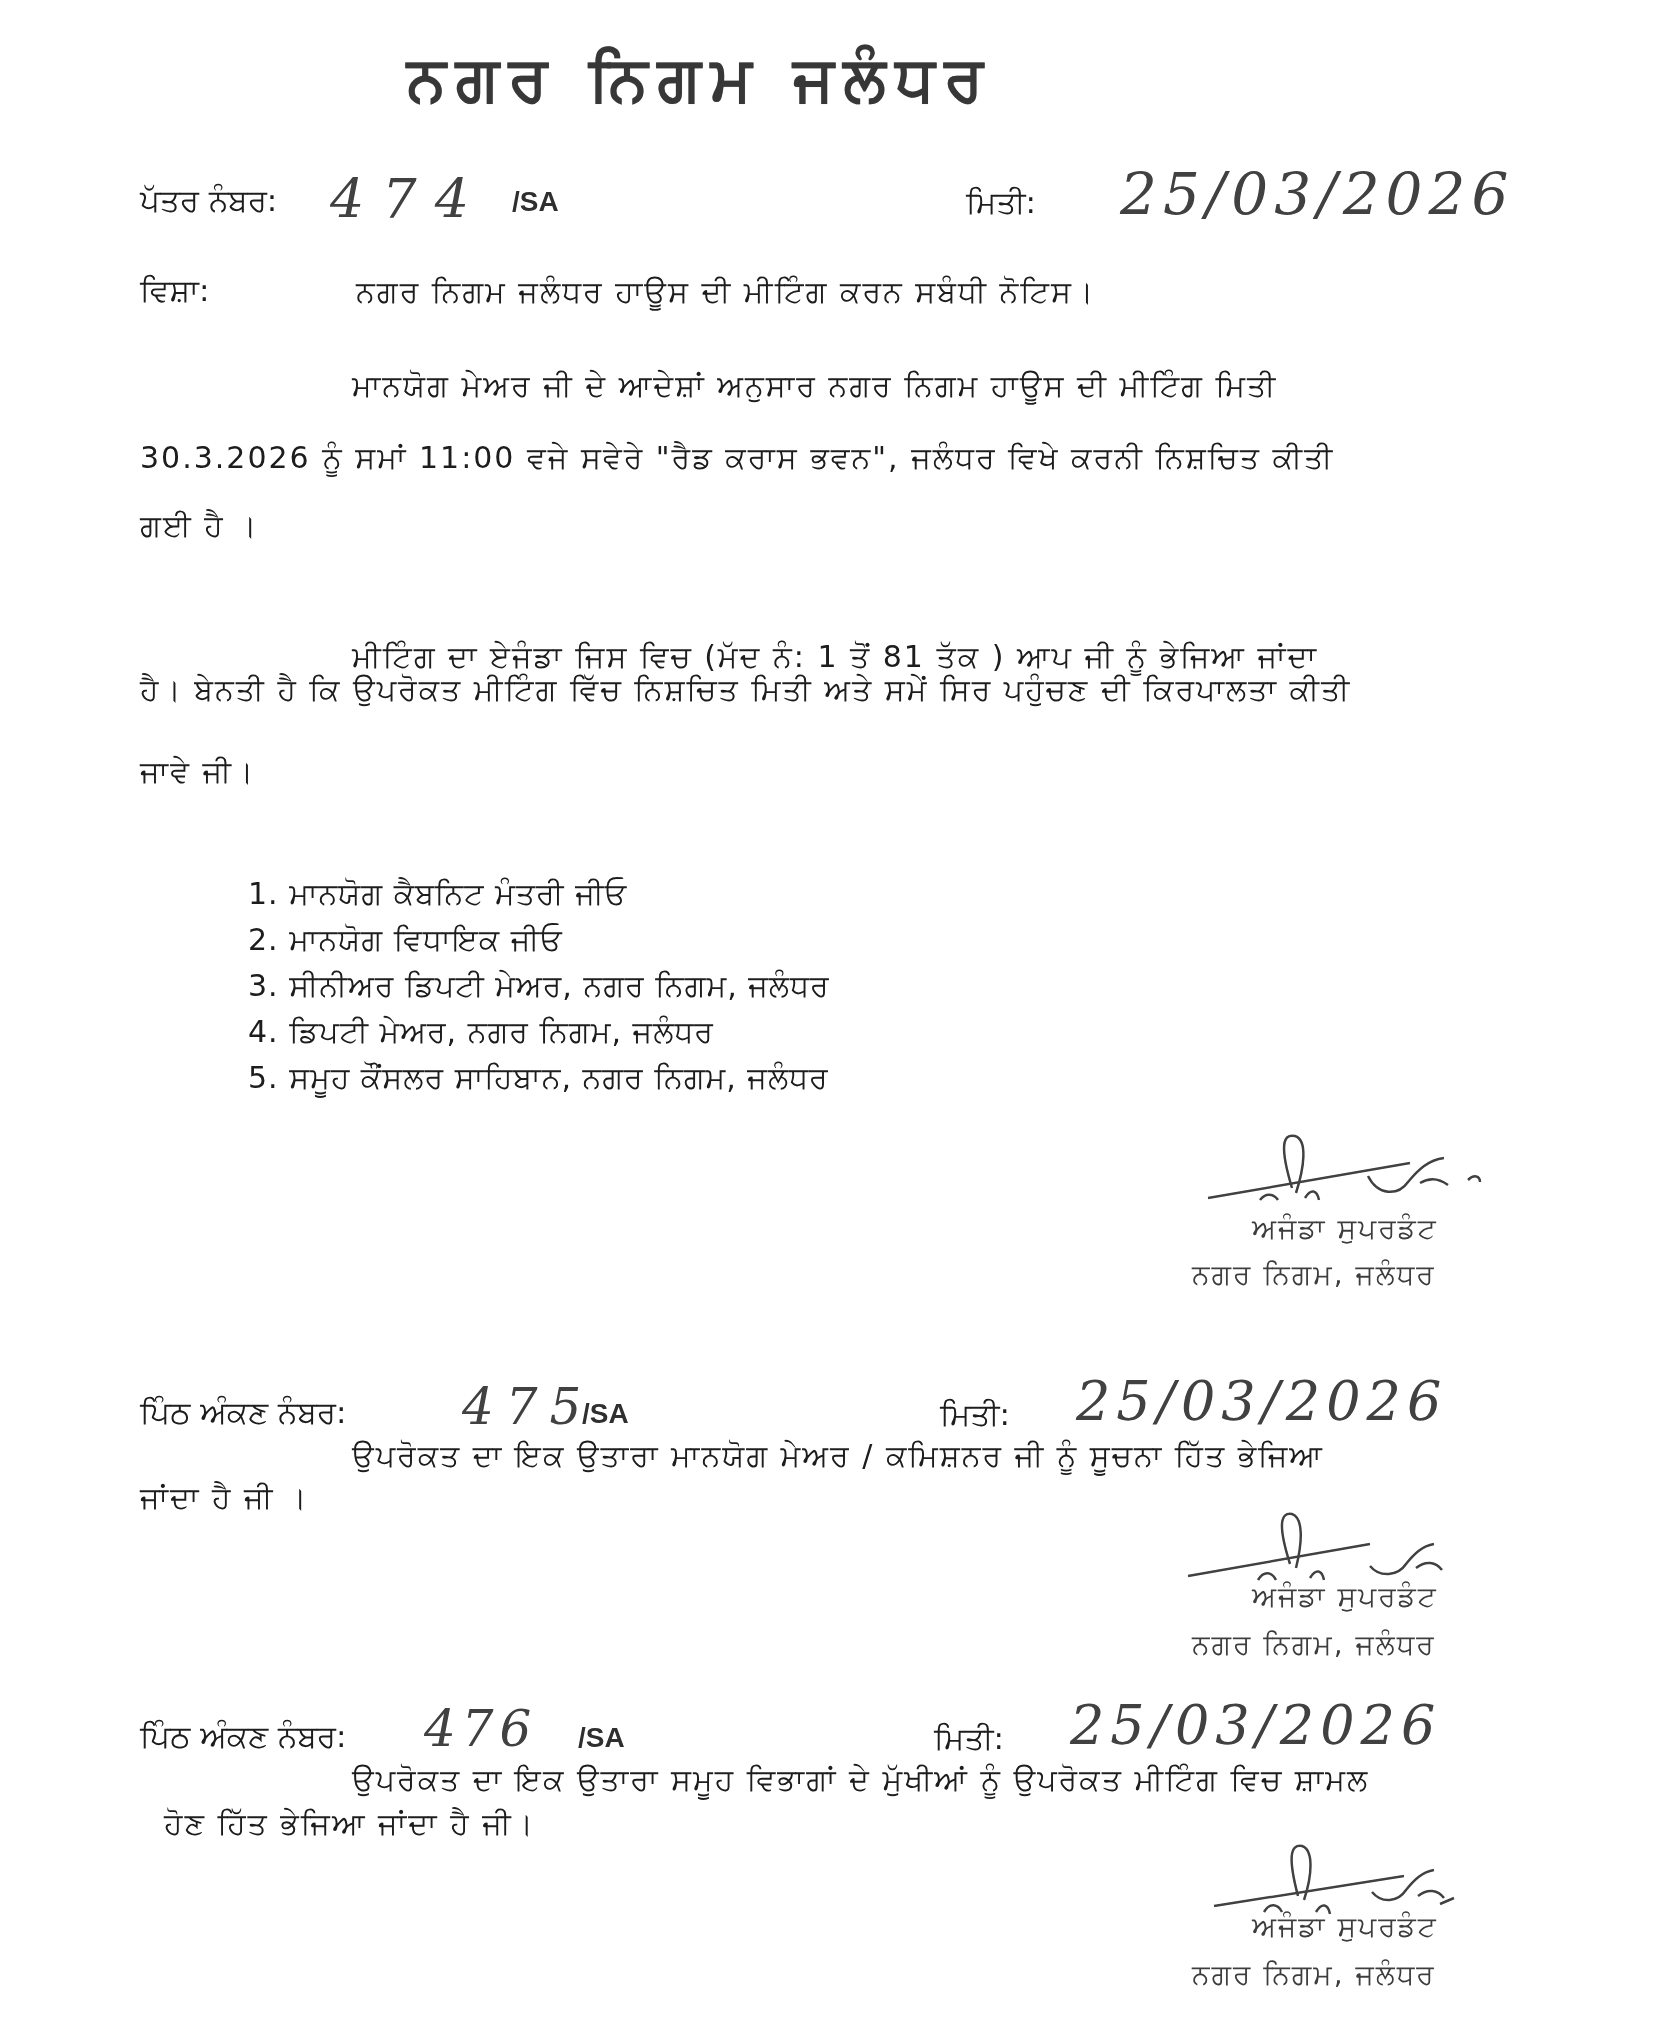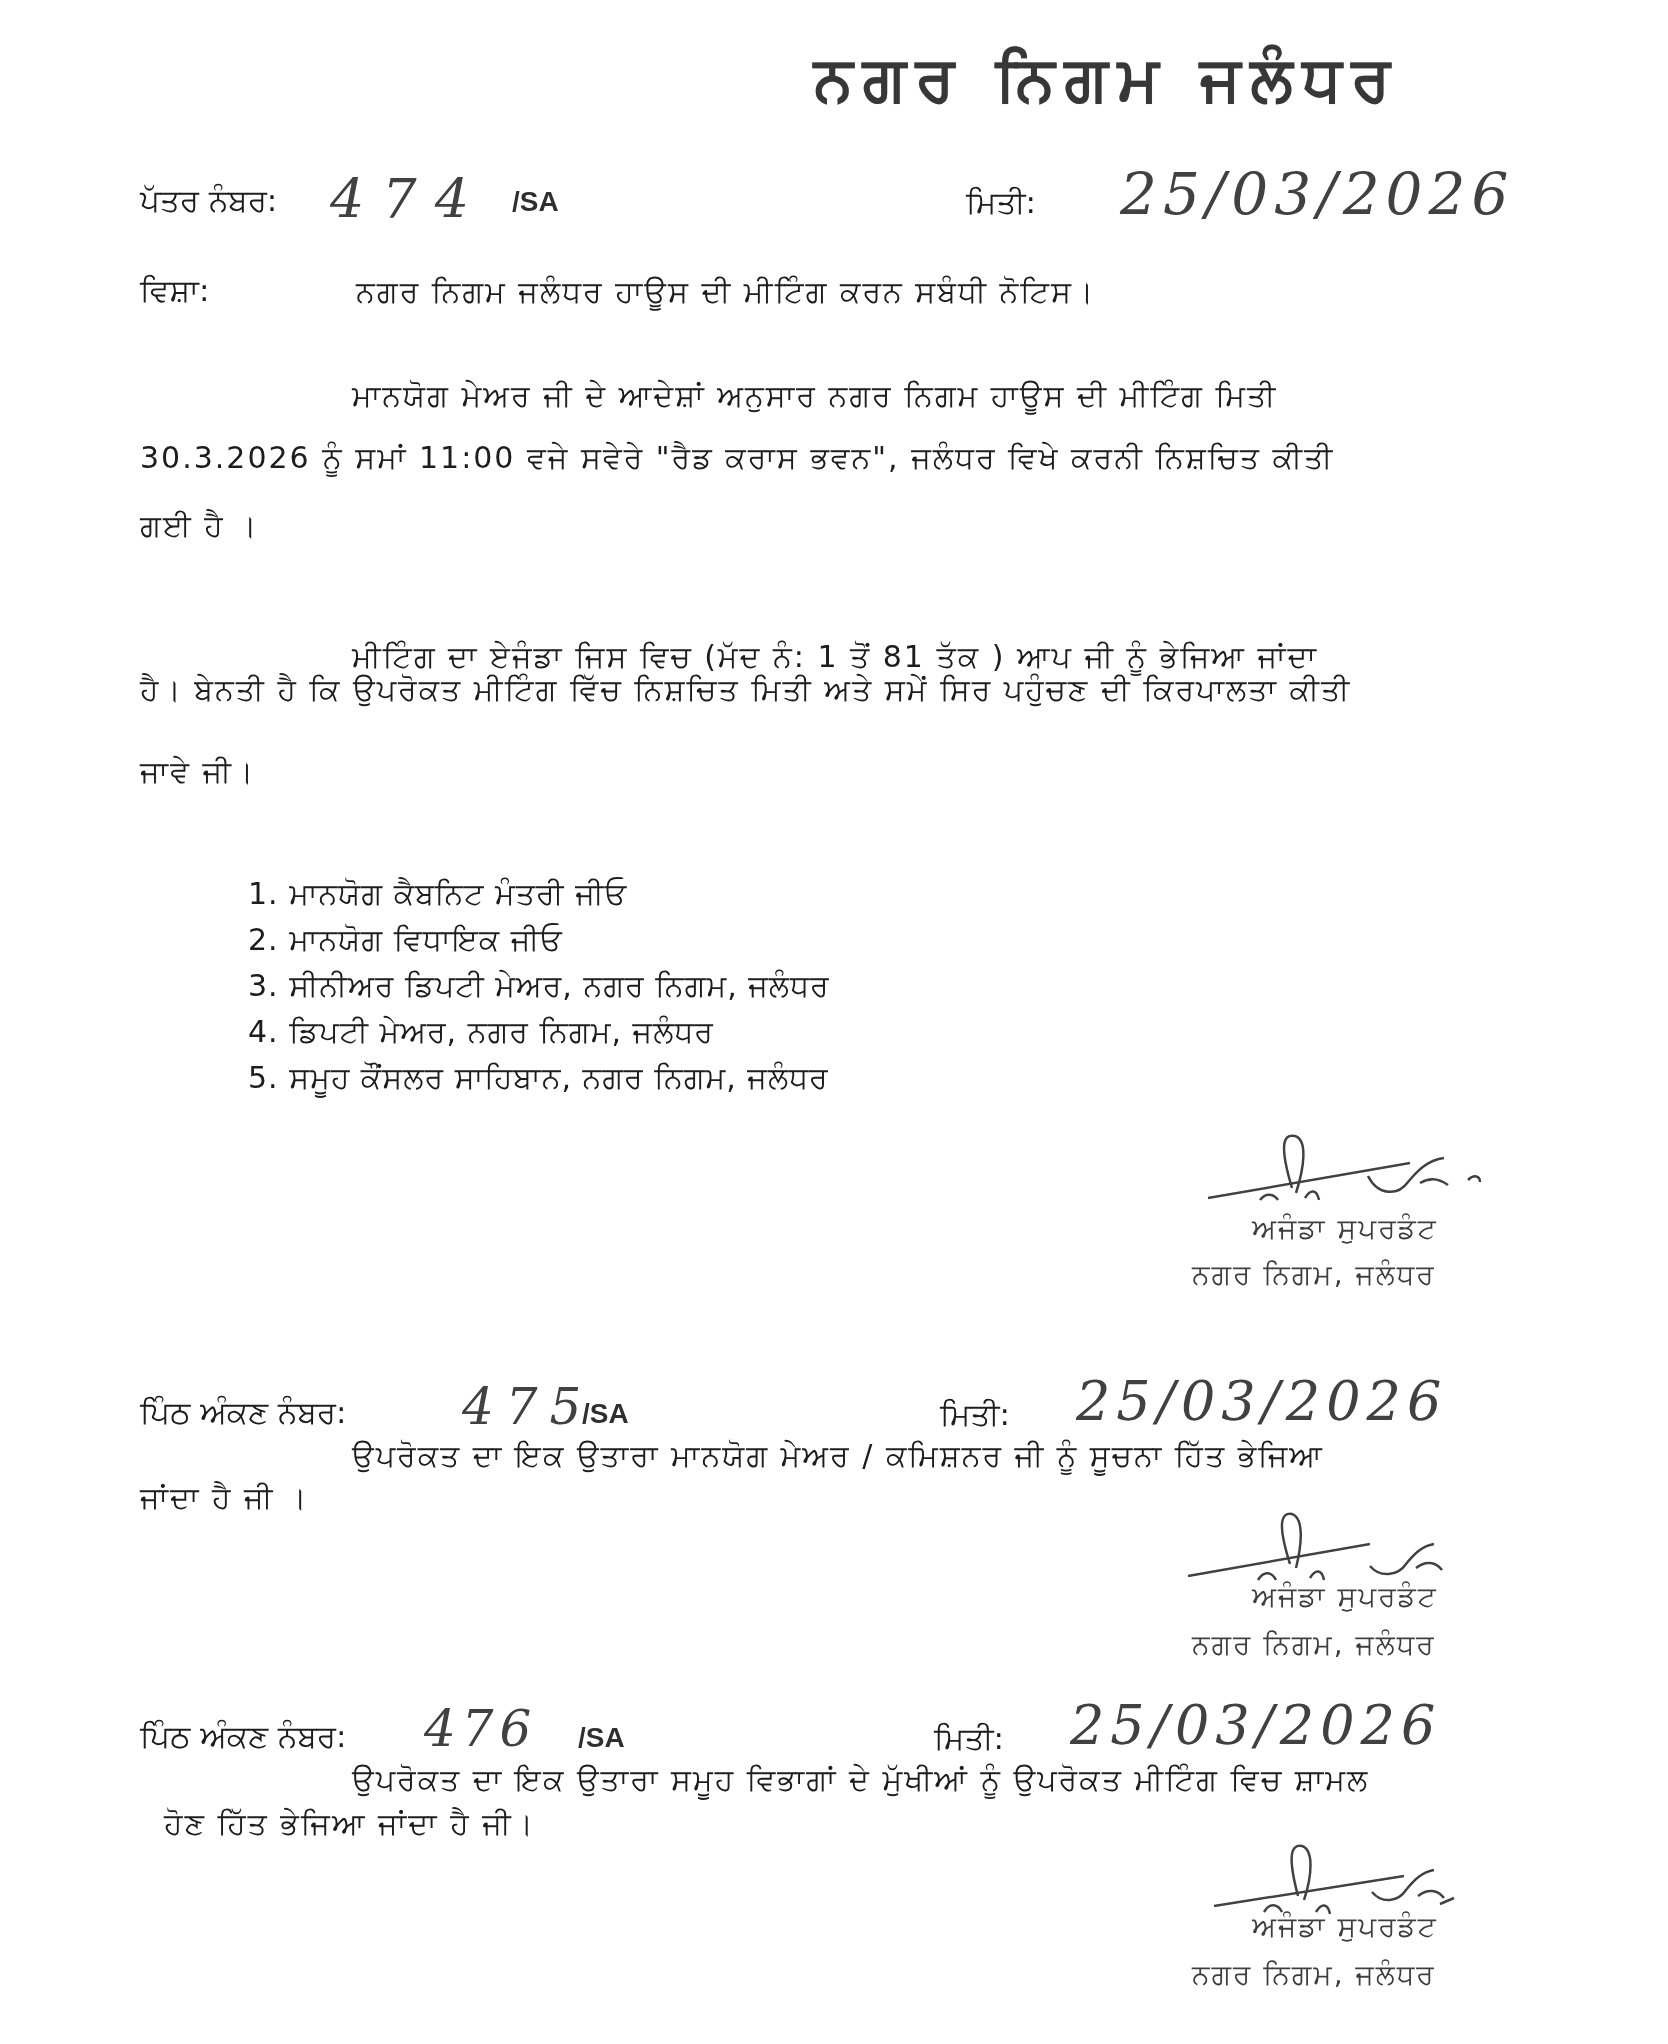--- a/index.html
+++ b/index.html
@@ -3,21 +3,21 @@
 <meta charset="utf-8">
 <style>
   html, body { margin: 0; padding: 0; background: #ffffff; }
   body {
     width: 1668px; height: 2044px; position: relative; overflow: hidden;
     font-family: "DejaVu Sans", sans-serif; color: #1e1e1e;
     filter: grayscale(1) contrast(1.05);
   }
   .abs { position: absolute; white-space: nowrap; }
   .title {
-    left: 0; width: 1400px; top: 42px; text-align: right;
+    left: 0; width: 1400px; top: 42px; text-align: center;
     font-size: 62px; letter-spacing: 10px; font-weight: bold;
     color: #3a3a3a; text-shadow: 0 0 1px #777;
   }
   .label { font-size: 31px; color: #222; }
   .body-line { font-size: 30px; color: #222; letter-spacing: 2px; }
   .hand {
     font-family: "DejaVu Serif", serif; font-style: italic; color: #444;
     font-weight: normal;
   }
   .isa { font-family: "Liberation Sans", sans-serif; font-weight: bold; font-size: 28px; color: #333; }
@@ -33,21 +33,21 @@
 <div class="abs label" style="left:140px; top:182px;text-align:center;">ਪੱਤਰ ਨੰਬਰ:</div>
 <div class="abs hand" style="left:330px; top:168px; font-size:54px; letter-spacing:18px;">474</div>
 <div class="abs isa" style="left:512px; top:186px;">/SA</div>
 
 <div class="abs label" style="left:966px; top:184px;">ਮਿਤੀ:</div>
 <div class="abs hand" style="left:1120px; top:160px; font-size:58px; letter-spacing:6px;">25/03/2026</div>
 
 <div class="abs label" style="left:140px; top:272px;">ਵਿਸ਼ਾ:</div>
 <div class="abs body-line" style="left:356px; top:274px;">ਨਗਰ ਨਿਗਮ ਜਲੰਧਰ ਹਾਊਸ ਦੀ ਮੀਟਿੰਗ ਕਰਨ ਸਬੰਧੀ ਨੋਟਿਸ।</div>
 
-<div class="abs body-line" style="left:352px; top:378px;text-align:right;">ਮਾਨਯੋਗ ਮੇਅਰ ਜੀ ਦੇ ਆਦੇਸ਼ਾਂ ਅਨੁਸਾਰ ਨਗਰ ਨਿਗਮ ਹਾਊਸ ਦੀ ਮੀਟਿੰਗ ਮਿਤੀ</div>
+<div class="abs body-line" style="left:352px; top:368px;text-align:right;">ਮਾਨਯੋਗ ਮੇਅਰ ਜੀ ਦੇ ਆਦੇਸ਼ਾਂ ਅਨੁਸਾਰ ਨਗਰ ਨਿਗਮ ਹਾਊਸ ਦੀ ਮੀਟਿੰਗ ਮਿਤੀ</div>
 <div class="abs body-line" style="left:140px; top:440px;">30.3.2026  ਨੂੰ ਸਮਾਂ 11:00  ਵਜੇ ਸਵੇਰੇ  "ਰੈਡ ਕਰਾਸ ਭਵਨ", ਜਲੰਧਰ ਵਿਖੇ ਕਰਨੀ ਨਿਸ਼ਚਿਤ ਕੀਤੀ</div>
 <div class="abs body-line" style="left:140px; top:508px;">ਗਈ ਹੈ ।</div>
 
 <div class="abs body-line" style="left:352px; top:592px;margin-top:47px;">ਮੀਟਿੰਗ ਦਾ ਏਜੰਡਾ ਜਿਸ ਵਿਚ (ਮੱਦ ਨੰ: 1 ਤੋਂ  81  ਤੱਕ ) ਆਪ ਜੀ ਨੂੰ ਭੇਜਿਆ ਜਾਂਦਾ</div>
 <div class="abs body-line" style="left:140px; top:672px;">ਹੈ। ਬੇਨਤੀ ਹੈ ਕਿ ਉਪਰੋਕਤ ਮੀਟਿੰਗ ਵਿੱਚ ਨਿਸ਼ਚਿਤ ਮਿਤੀ ਅਤੇ ਸਮੇਂ ਸਿਰ ਪਹੁੰਚਣ ਦੀ ਕਿਰਪਾਲਤਾ ਕੀਤੀ</div>
 <div class="abs body-line" style="left:140px; top:738px;margin-top:16px;">ਜਾਵੇ ਜੀ।</div>
 
 <div>
   <div class="abs list-item" style="left:248px; top:876px;">1. ਮਾਨਯੋਗ ਕੈਬਨਿਟ ਮੰਤਰੀ ਜੀਓ</div>
   <div class="abs list-item" style="left:248px; top:922px;">2. ਮਾਨਯੋਗ ਵਿਧਾਇਕ ਜੀਓ</div>

